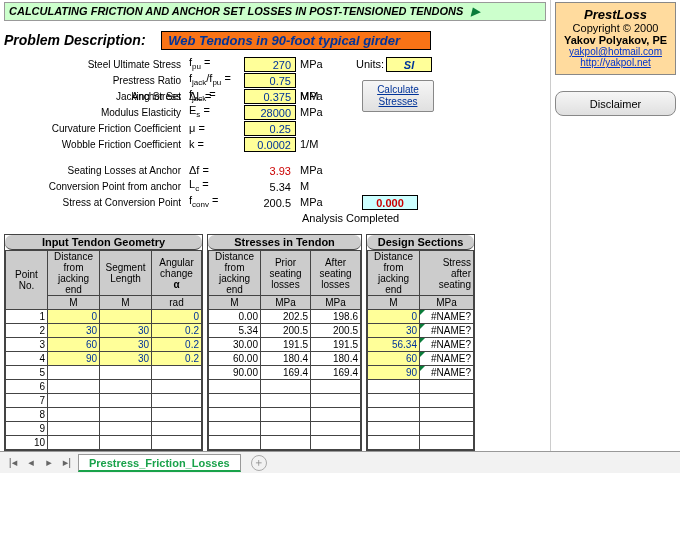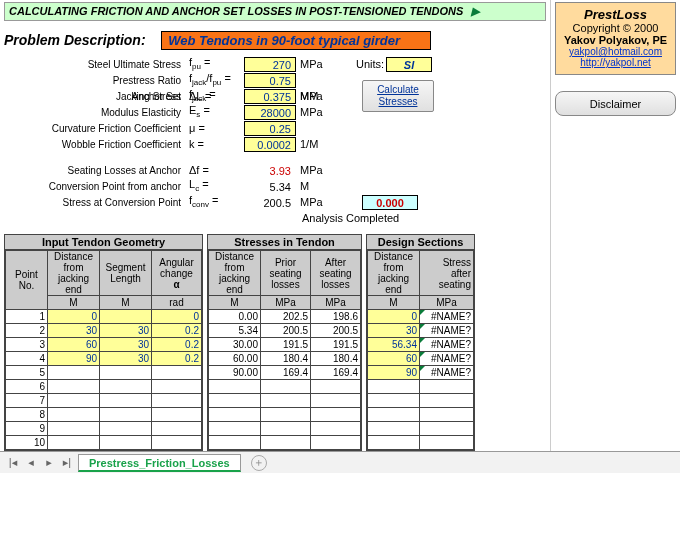--- a/index.html
+++ b/index.html
@@ -97,20 +97,21 @@
   
   .tables { display: flex; gap: 4px; margin-top: 8px; }
   .tbl { border: 1px solid #444; }
   .tbl-title {
     background: #cccccc;
     font-weight: bold;
     text-align: center;
     font-size: 11px;
     border-bottom: 1px solid #444;
     padding: 1px 2px;
+    border-radius: 7px;
   }
   table { border-collapse: collapse; }
   th, td {
     border: 1px solid #444;
     font-size: 10px;
     text-align: center;
     padding: 0 2px;
     height: 14px;
   }
   th { background: #cccccc; font-weight: normal; }

